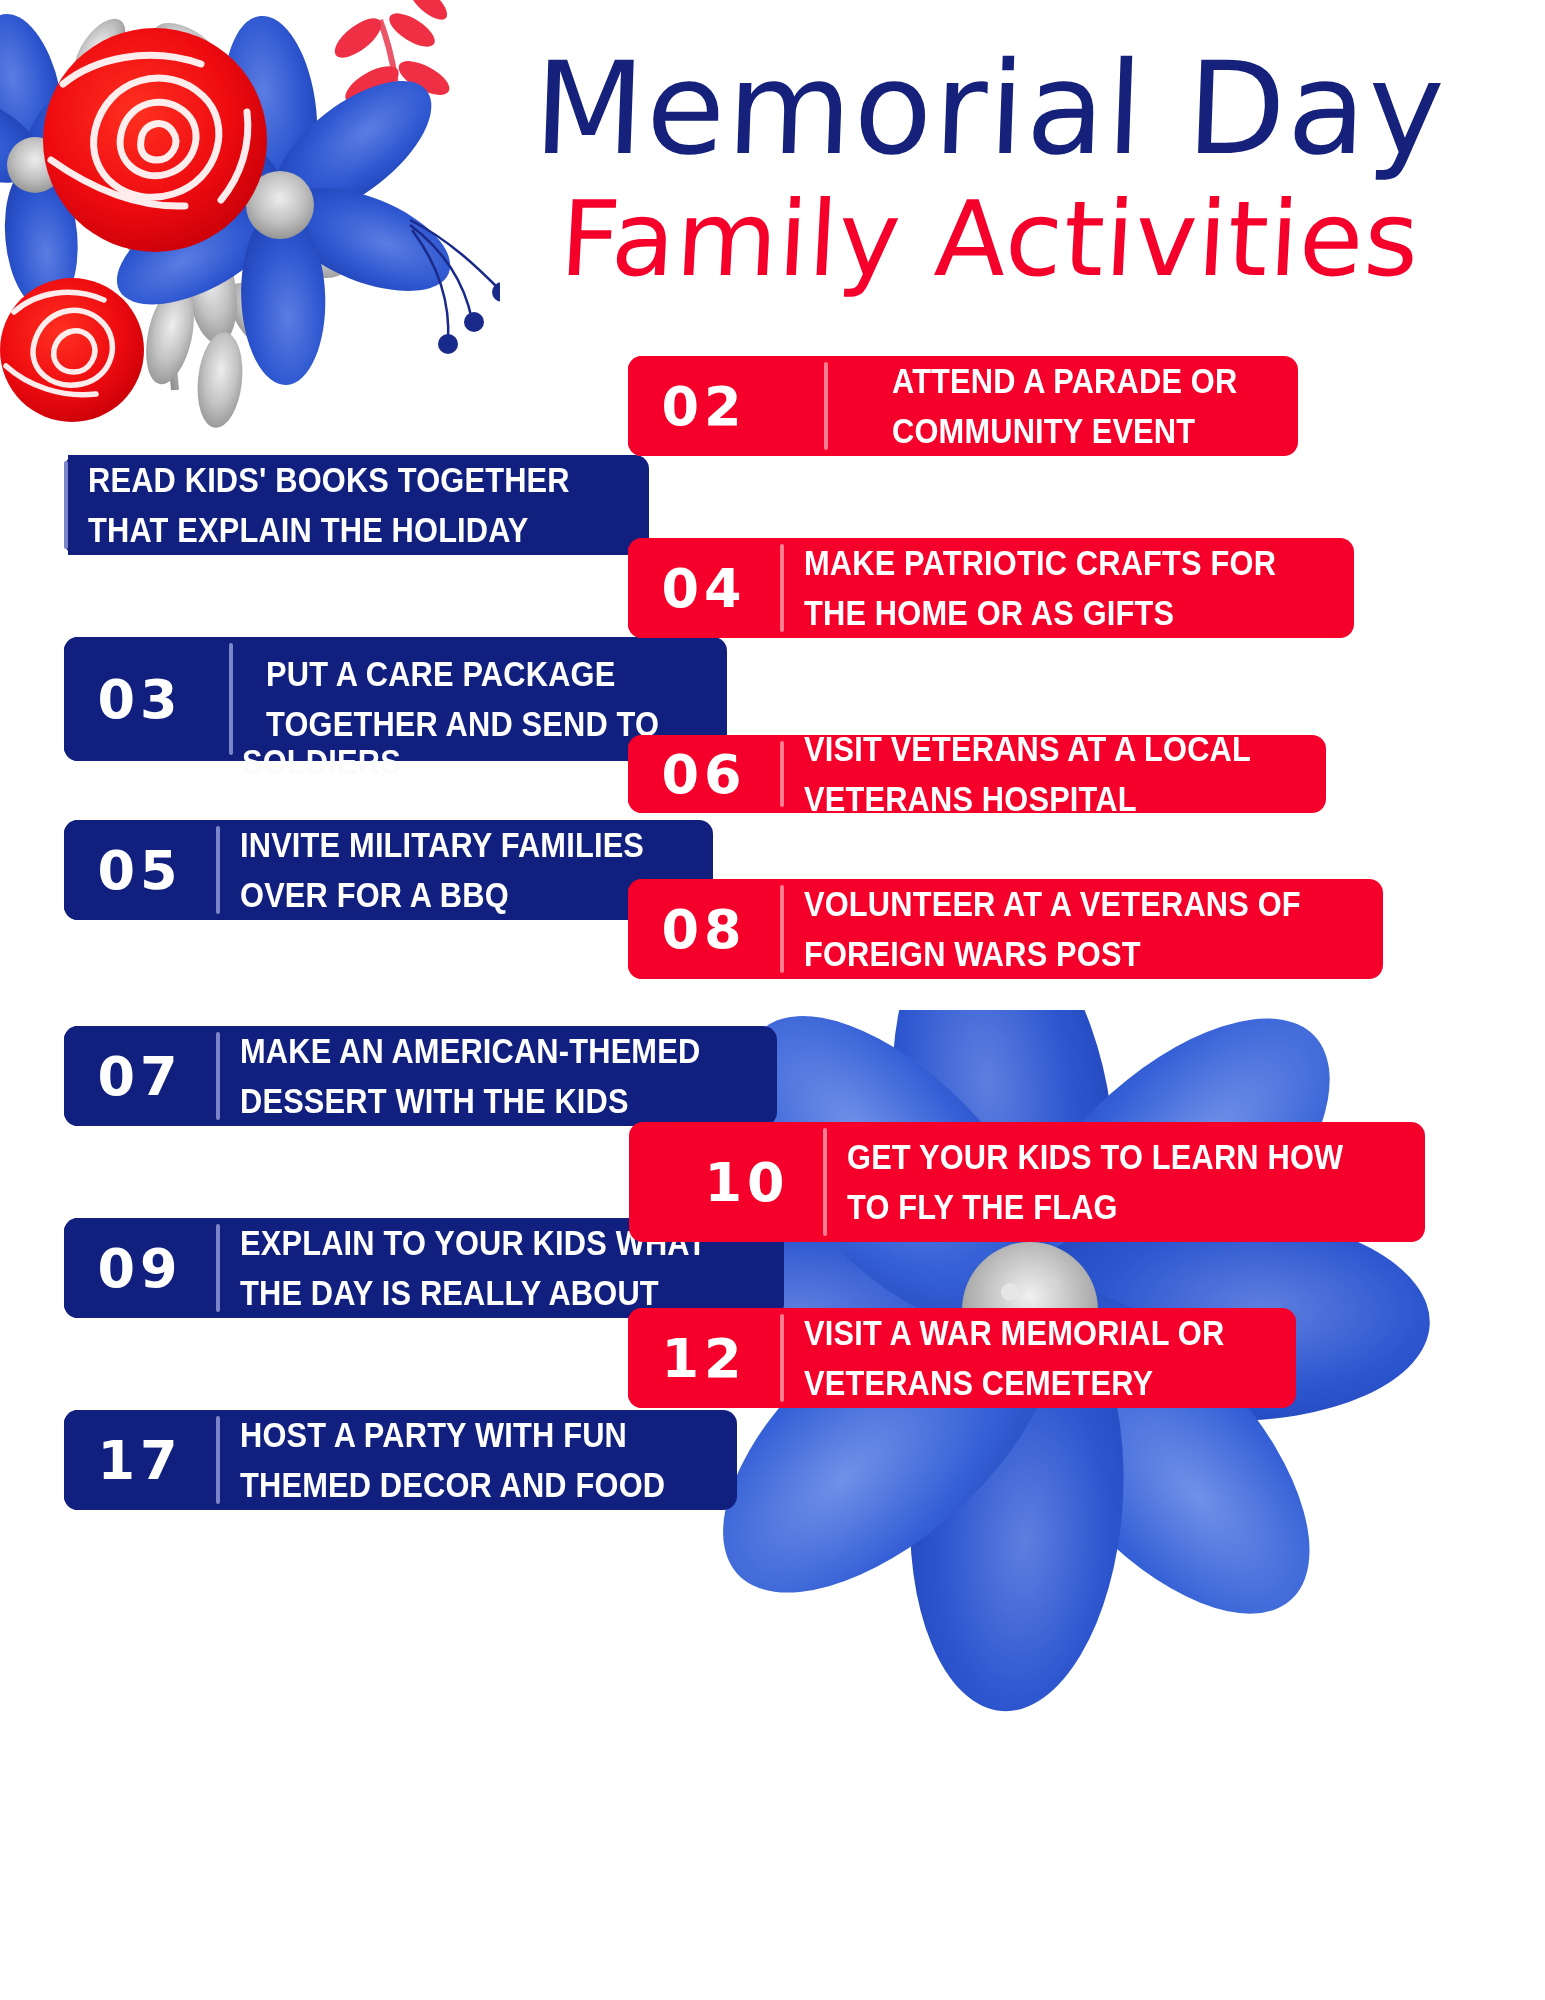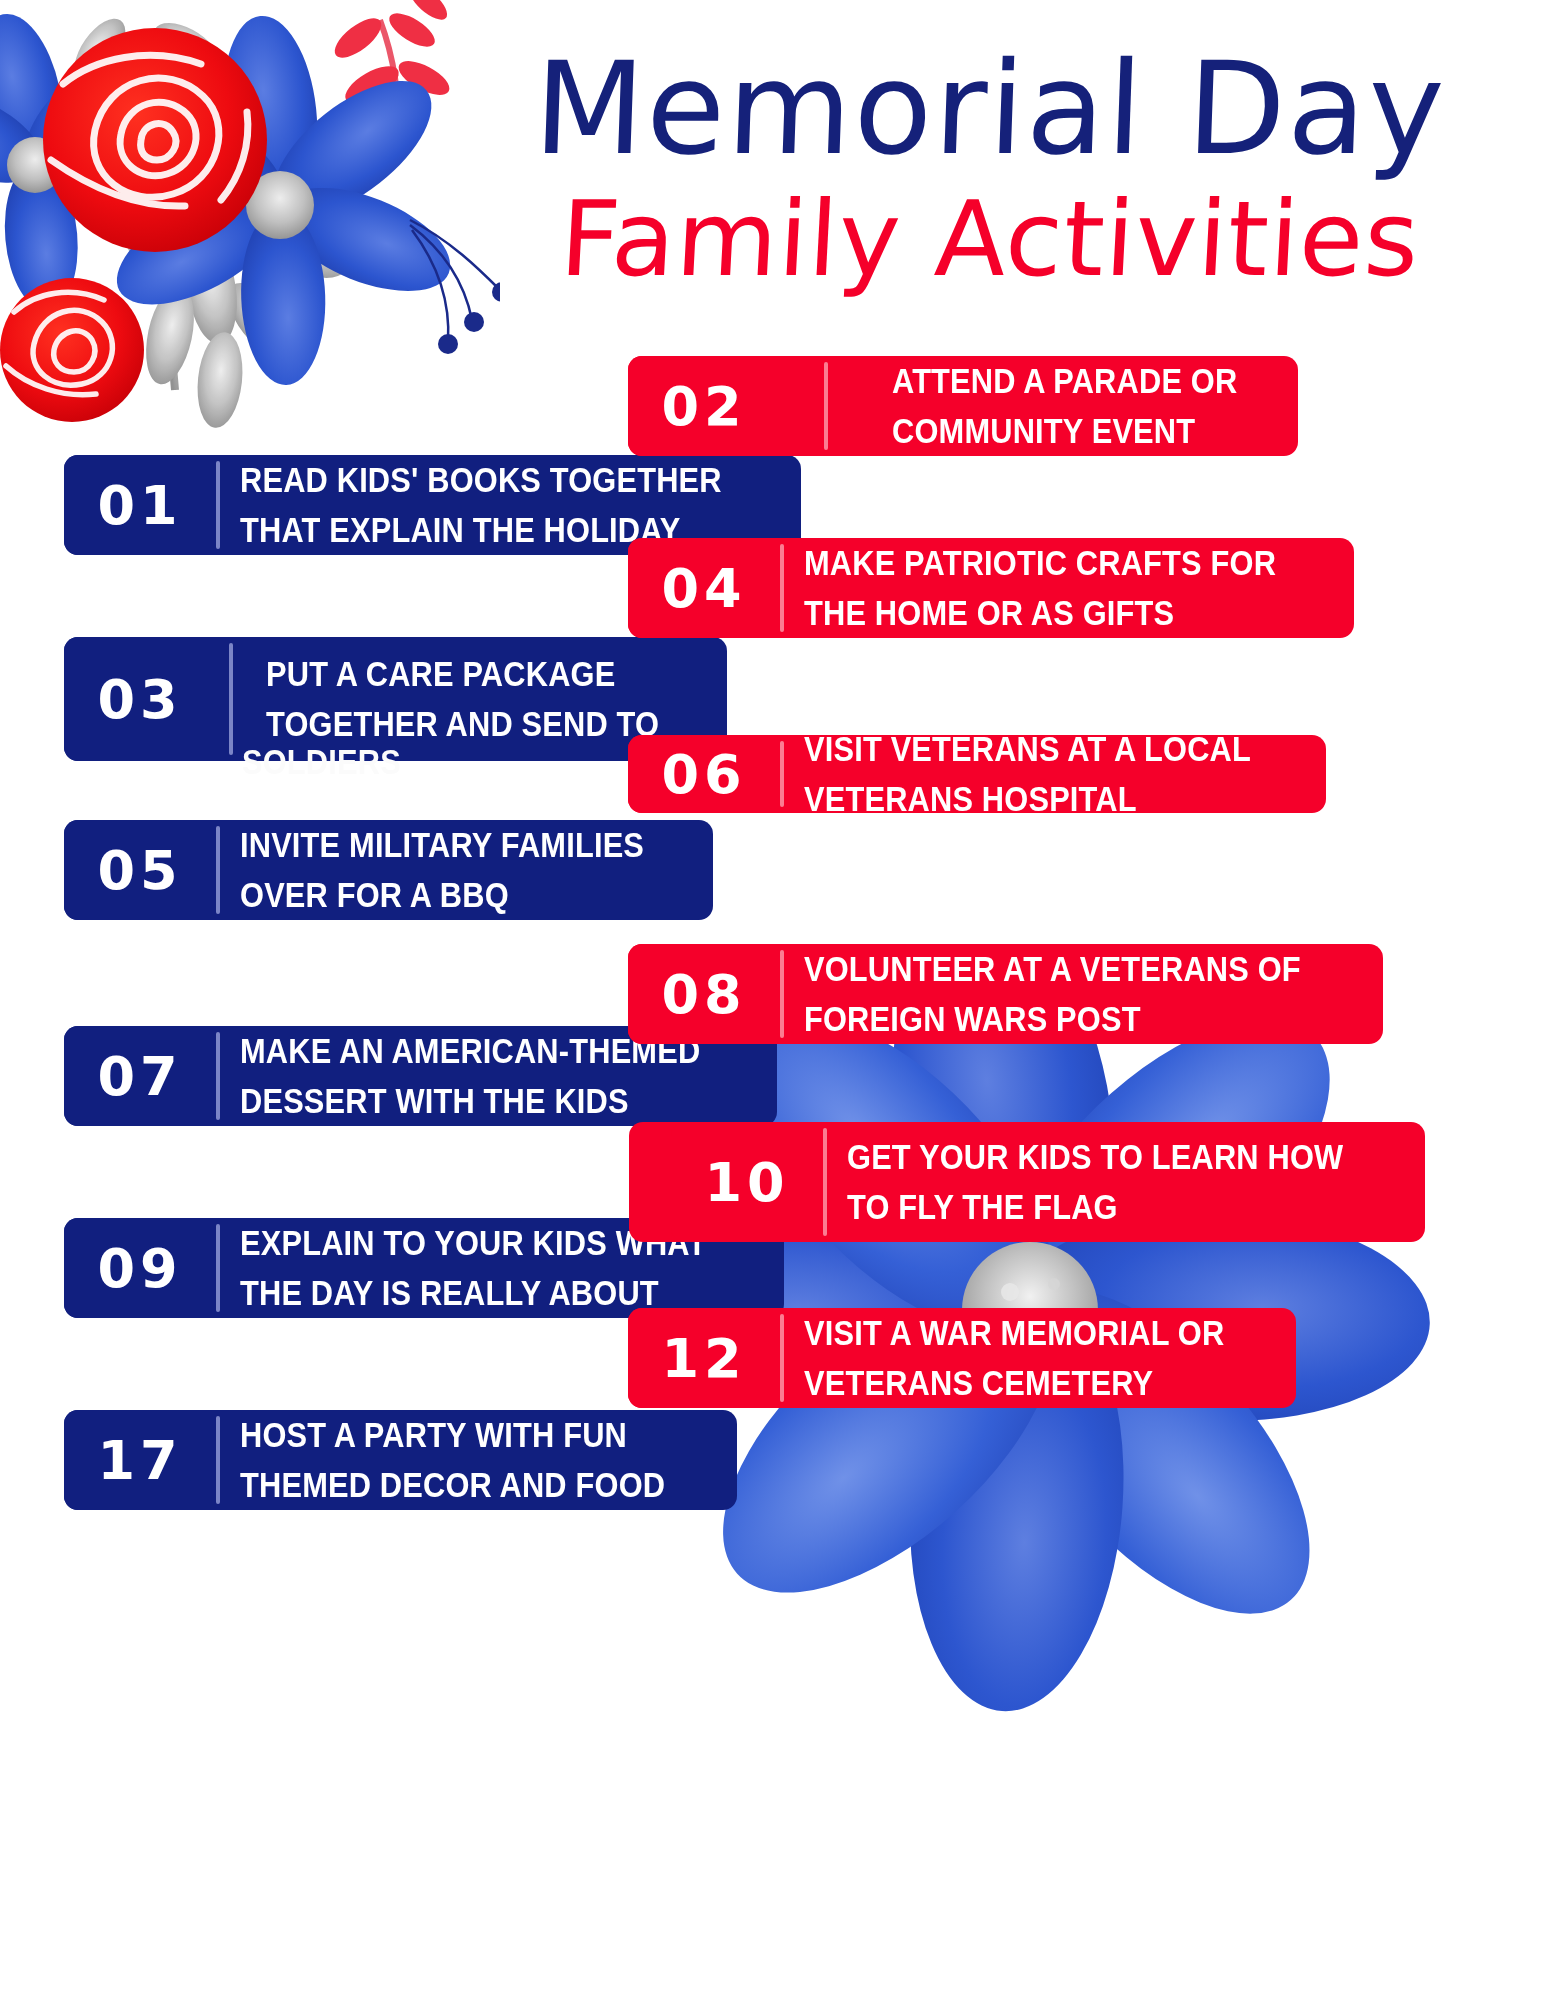--- a/index.html
+++ b/index.html
@@ -238,21 +238,20 @@
     </svg>
   </div>
 
   <div class="header">
     <div class="title-main">Memorial Day</div>
     <div class="title-sub">Family Activities</div>
   </div>
 
   <div id="items-layer">
       <div class="item navy" style="left: 64px; top: 455px; width: 525px; height: 100px;">
-        <div class="num-cell">01</div>
         <div class="divider"></div>
         <div class="txt-cell">
           <div class="line">READ KIDS' BOOKS TOGETHER</div>
           <div class="line">THAT EXPLAIN THE HOLIDAY</div>
         </div>
       </div>
       <div class="item red" style="left: 628px; top: 356px; width: 540px; height: 100px; gap: 44px;">
         <div class="num-cell">02</div>
         <div class="divider"></div>
         <div class="txt-cell">
@@ -294,21 +293,21 @@
         </div>
       </div>
       <div class="item navy" style="left: 64px; top: 1026px; width: 525px; height: 100px;">
         <div class="num-cell">07</div>
         <div class="divider"></div>
         <div class="txt-cell">
           <div class="line">MAKE AN AMERICAN-THEMED</div>
           <div class="line">DESSERT WITH THE KIDS</div>
         </div>
       </div>
-      <div class="item red" style="left: 628px; top: 944px; width: 540px; height: 100px;">
+      <div class="item red" style="left: 628px; top: 879px; width: 540px; height: 100px;">
         <div class="num-cell">08</div>
         <div class="divider"></div>
         <div class="txt-cell">
           <div class="line">VOLUNTEER AT A VETERANS OF</div>
           <div class="line">FOREIGN WARS POST</div>
         </div>
       </div>
       <div class="item navy" style="left: 64px; top: 1218px; width: 525px; height: 100px;">
         <div class="num-cell">09</div>
         <div class="divider"></div>

